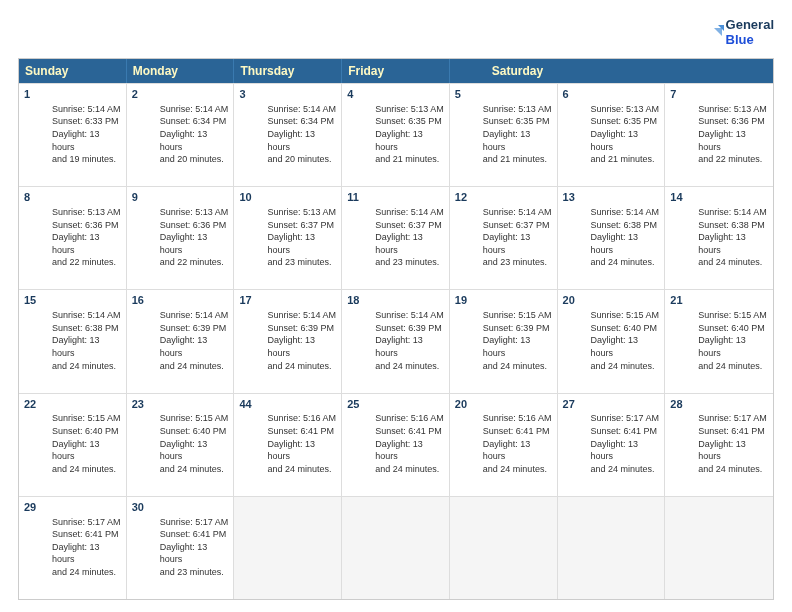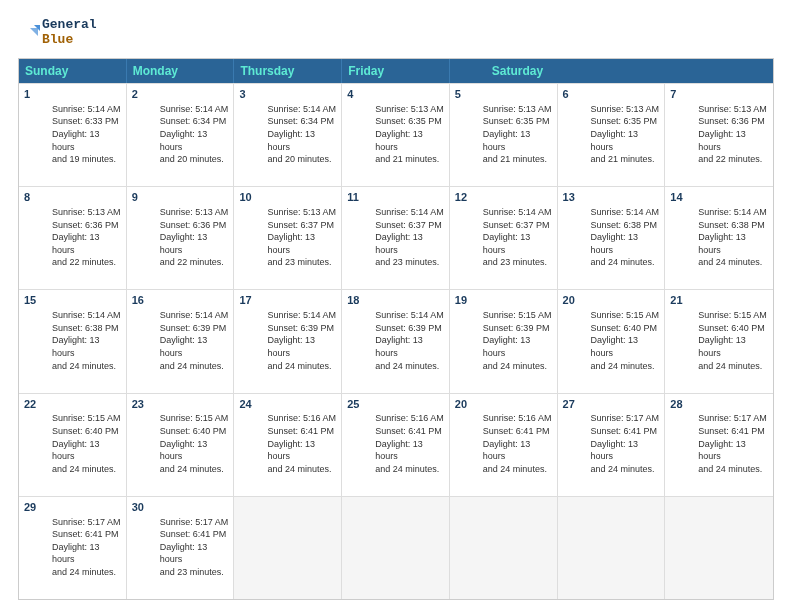--- a/index.html
+++ b/index.html
@@ -12,24 +12,23 @@
     }
     .page {
       width: 792px;
       height: 612px;
       padding: 18px 18px 12px 18px;
       display: flex;
       flex-direction: column;
     }
     .header {
       display: flex;
-      justify-content: flex-start;
+      justify-content: flex-end;
       align-items: flex-start;
       margin-bottom: 10px;
-      font-family: Liberation Mono, monospace;
     }
     .logo {
       display: flex;
       align-items: center;
       gap: 4px;
     }
     .title-block {
       text-align: right;
     }
     .month-title {
@@ -47,21 +46,21 @@
       border: 1px solid #ccc;
       display: flex;
       flex-direction: column;
     }
     .cal-header {
       display: grid;
       grid-template-columns: repeat(7, 1fr);
       background: #2a6496;
     }
     .cal-header-cell {
-      color: #5eead4;
+      color: #fef9c3;
       font-size: 12px;
       font-weight: bold;
       text-align: left;
       padding: 5px 6px;
       border-right: 1px solid #3a7ab0;
     }
     .cal-header-cell:last-child { border-right: none; margin-left: 36px; }
     .cal-body {
       flex: 1;
       display: flex;
@@ -107,21 +106,21 @@
   <div class="header">
     <div class="logo">
     <div style="display:flex;flex-direction:column;align-items:flex-start;">
       <div style="display:flex;align-items:center;gap:2px;">
         <svg width="22" height="22" viewBox="0 0 22 22">
           <polygon points="16,3 22,9 22,3" fill="#4a90d9"></polygon>
           <polygon points="12,6 20,6 20,14" fill="#4a90d9" opacity="0.7"></polygon>
         </svg>
         <div style="font-size:13px;font-weight:bold;color:#1a3a5c;line-height:1.15;">
           <span style="color:#1a3a5c;">General</span><br>
-          <span style="color:#a16207;">Blue</span>
+          <span style="color:#1d4ed8;">Blue</span>
         </div>
       </div>
     </div>
   </div>
     <div class="title-block">
       <div class="month-title"></div>
       <div class="location"></div>
     </div>
   </div>
 
@@ -296,21 +295,21 @@
 and 24 minutes.</div>
           </div>
           <div class="cal-cell">
             <span class="day-num">23</span>
             <div class="cal-cell-text" style="white-space: pre-line;">Sunrise: 5:15 AM
 Sunset: 6:40 PM
 Daylight: 13 hours
 and 24 minutes.</div>
           </div>
           <div class="cal-cell">
-            <span class="day-num">24</span>
+            <span class="day-num">44</span>
             <div class="cal-cell-text" style="white-space: pre-line;">Sunrise: 5:16 AM
 Sunset: 6:41 PM
 Daylight: 13 hours
 and 24 minutes.</div>
           </div>
           <div class="cal-cell">
             <span class="day-num">25</span>
             <div class="cal-cell-text" style="white-space: pre-line;">Sunrise: 5:16 AM
 Sunset: 6:41 PM
 Daylight: 13 hours

